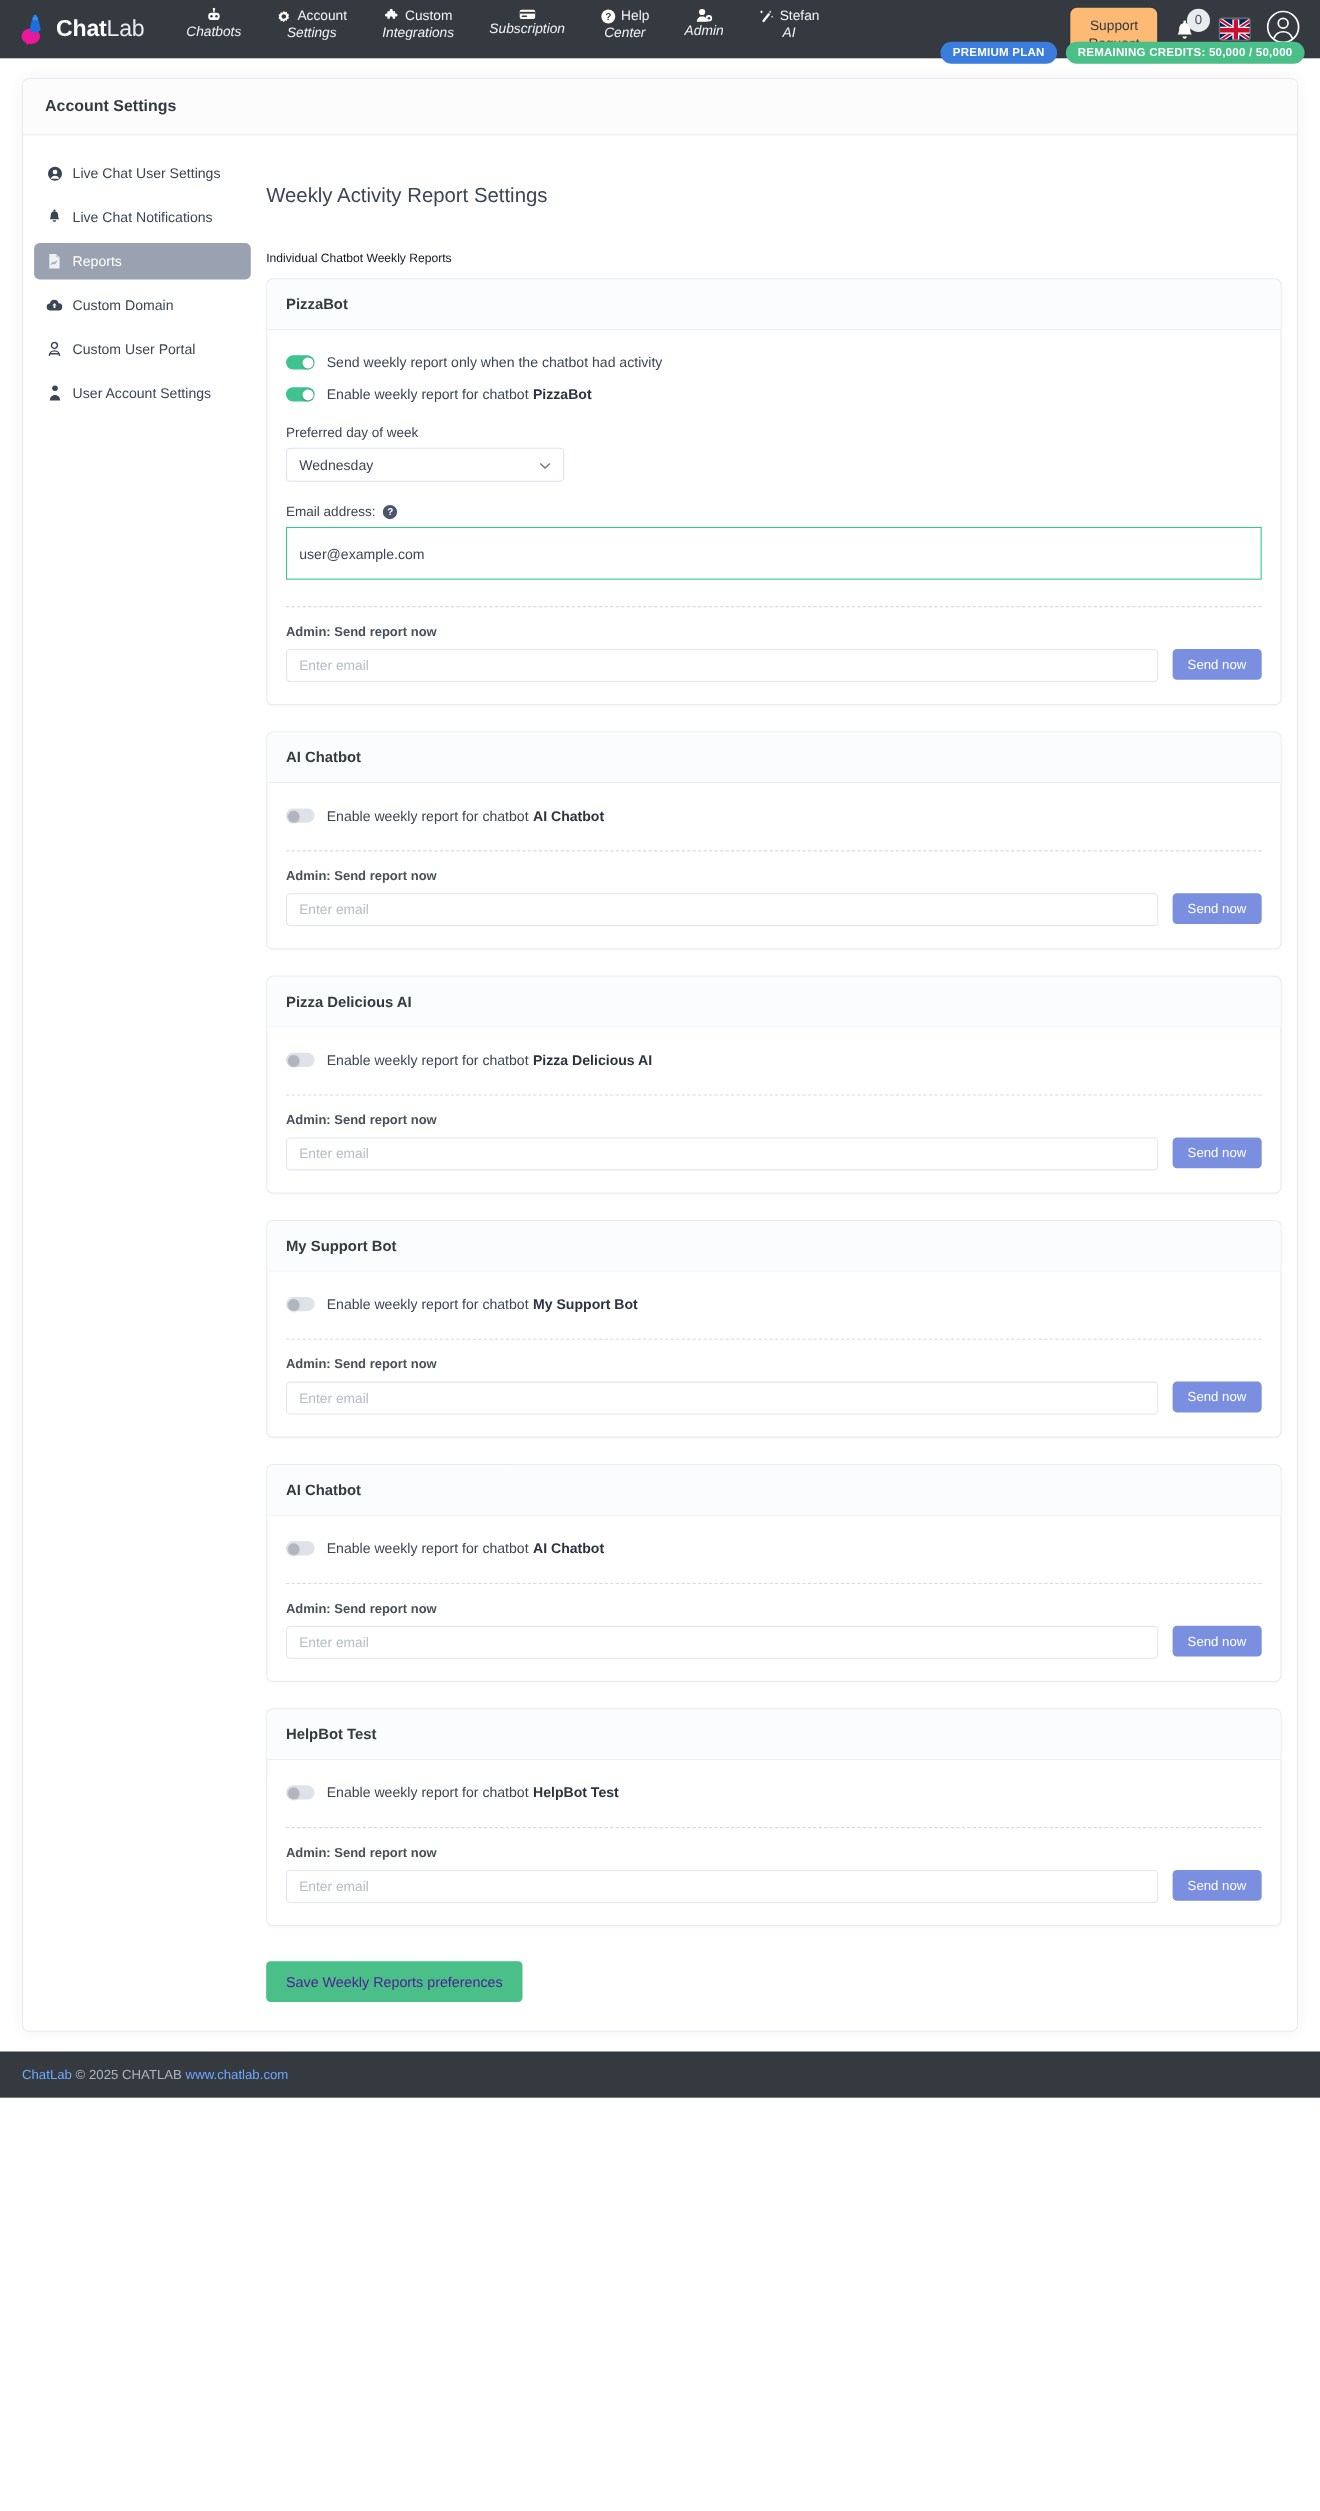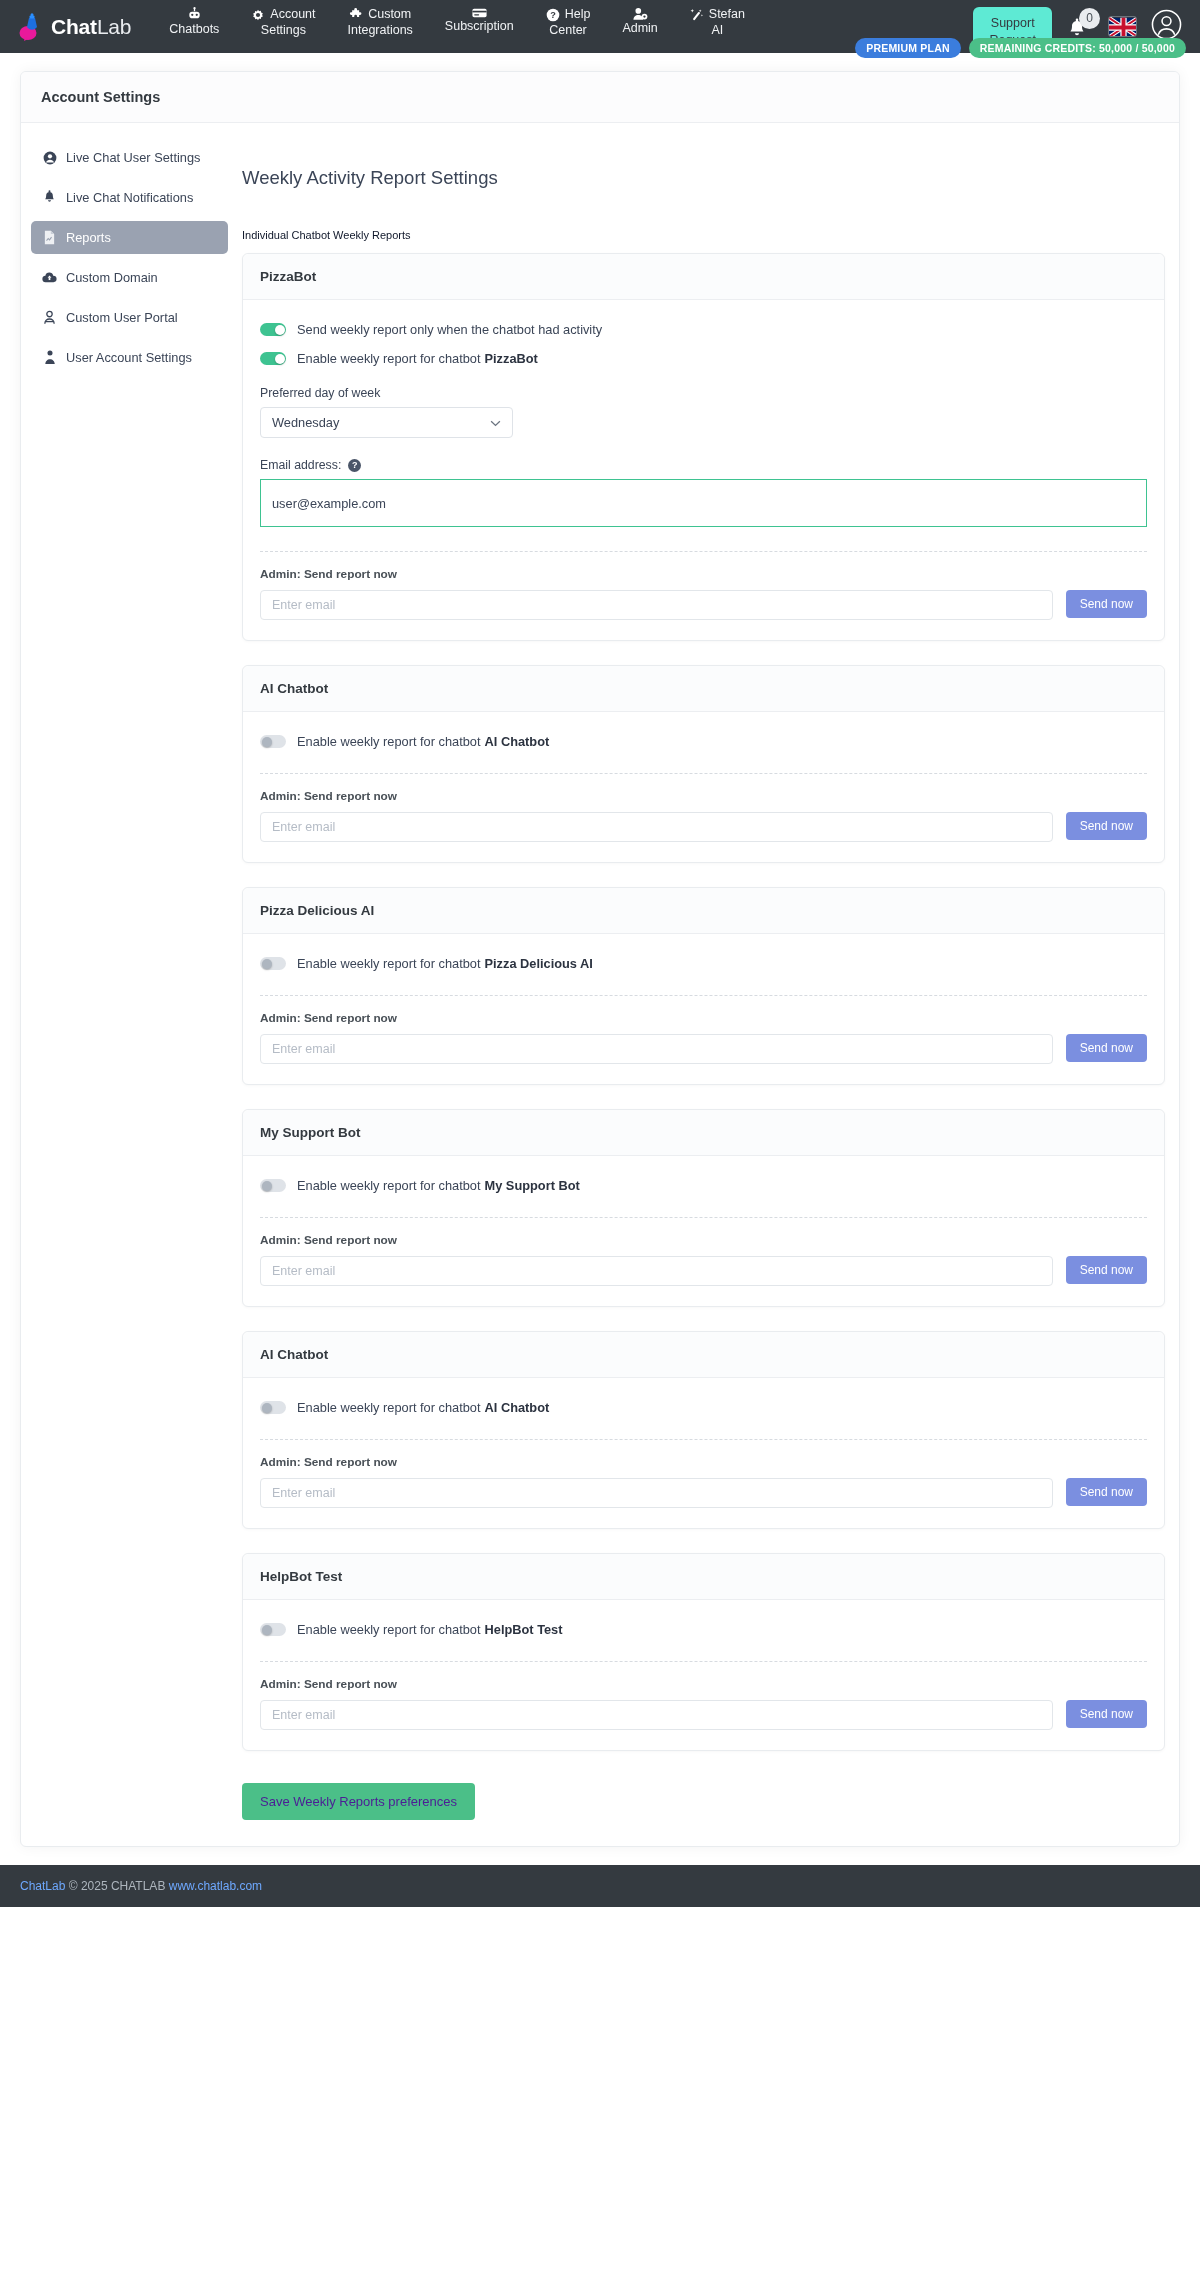--- a/index.html
+++ b/index.html
@@ -33,28 +33,28 @@
   .nav-item {
     display: flex; flex-direction: column; align-items: center;
     justify-content: center;
     color: #f1f3f5; font-size: 12.5px; line-height: 1.25;
     padding: 7px 16px 0 16px;
     text-align: center; cursor: pointer; white-space: nowrap;
   }
   .nav-item .ni-row { display: flex; align-items: center; gap: 5px; }
   .nav-item .ni-ico { display: inline-flex; align-items: center; }
   .nav-item .ni-l1 { font-size: 12.5px; }
-  .nav-item .ni-l2 { font-size: 12.5px; }
+  .nav-item .ni-l2 { font-size: 12.5px; font-style: italic; }
 
   .nav-right {
     margin-left: auto; display: flex; align-items: center;
     gap: 14px; height: 53px; padding-right: 4px; position: relative;
   }
   .support-req {
-    background: #5eead4; color: #343a40;
+    background: #fdba74; color: #343a40;
     font-size: 12.5px; line-height: 1.3; text-align: center;
     border-radius: 6px; padding: 8px 16px;
     position: relative; top: 5px; cursor: pointer;
     box-shadow: 0 1px 2px rgba(0,0,0,.18);
   }
   .bell-wrap { position: relative; width: 28px; height: 30px; cursor: pointer; }
   .bell-badge {
     position: absolute; top: -4px; left: 13px;
     background: #e9ecef; color: #495057;
     font-size: 12px; border-radius: 50%;

